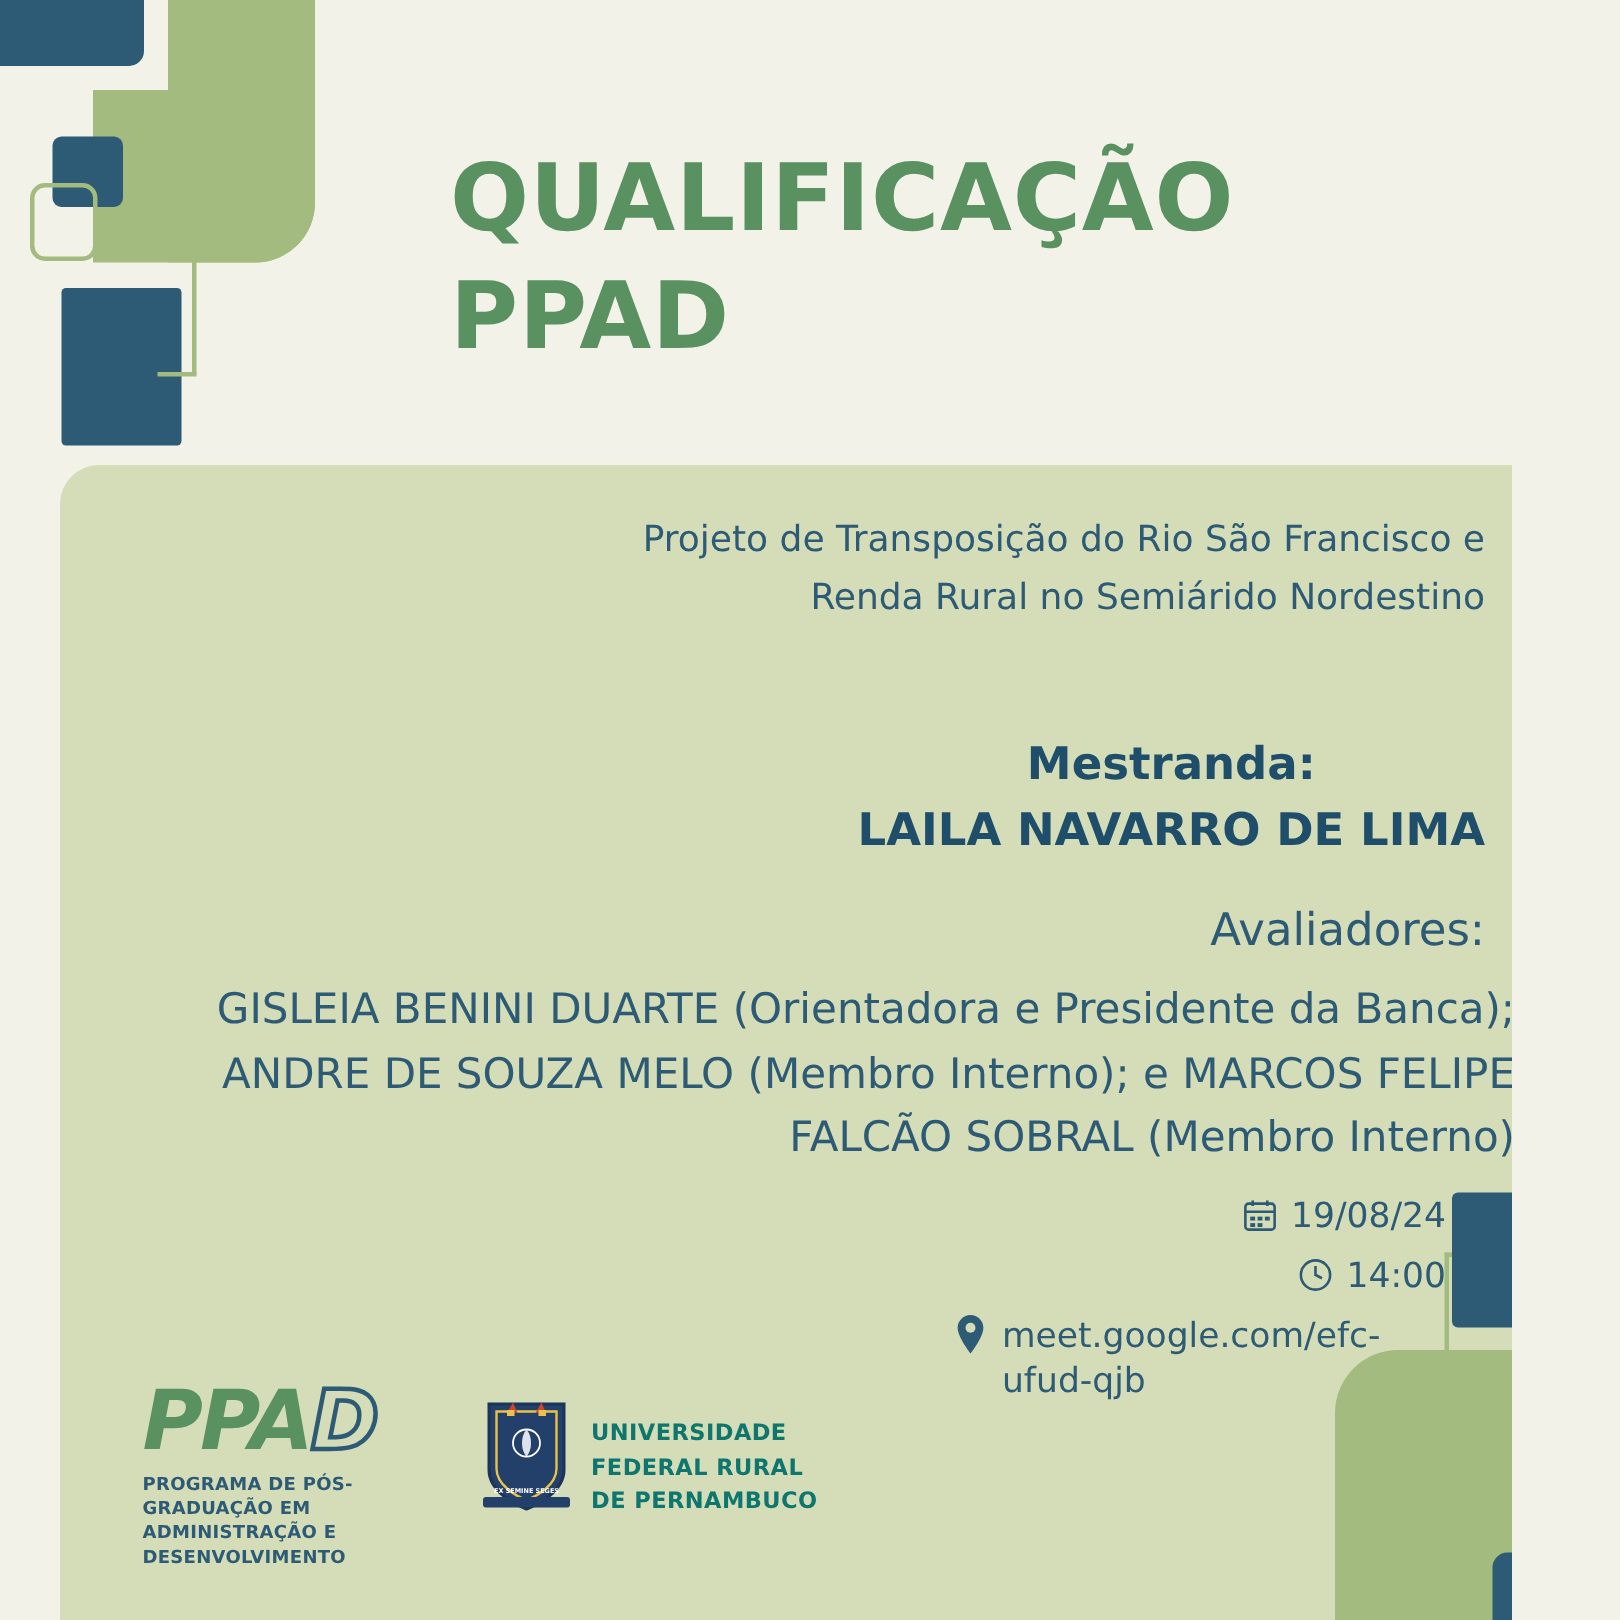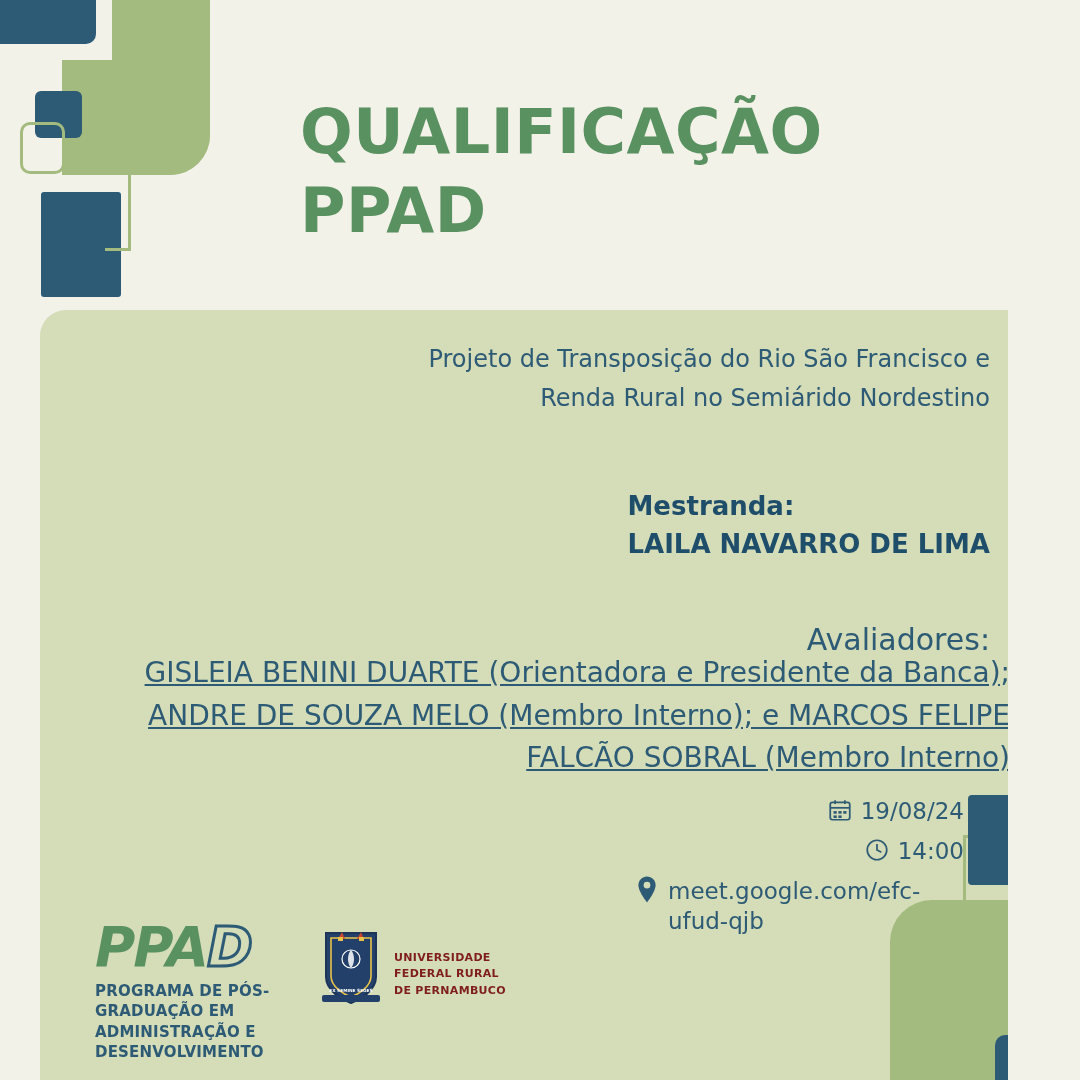--- a/index.html
+++ b/index.html
@@ -114,44 +114,43 @@
     text-align: right;
     font-size: 24px;
     line-height: 1.62;
     color: #2d5b75;
     font-family: "DejaVu Sans", sans-serif;
   }
 
   .mestranda-block {
     position: absolute;
     right: 50px; top: 178px;
-    text-align: left;
+    text-align: center;
     color: #1f4e6b;
     font-weight: bold;
-    font-size: 26px;
+    font-size: 30px;
     line-height: 1.45;
   }
 
   .avaliadores-label {
     position: absolute;
-    right: 50px; top: 312px;
+    right: 50px; top: 293px;
     text-align: right;
     color: #2d5b75;
     font-size: 30px;
   }
 
   .avaliadores-list {
     position: absolute;
     left: 40px; top: 342px;
     width: 930px;
     text-align: right;
     color: #2d5b75;
     font-size: 28px;
     line-height: 1.52;
-    text-decoration: underline;
   }
 
   
   .info {
     position: absolute;
     left: 594px; top: 485px;
     width: 330px;
   }
   .info-row {
     display: flex;
@@ -187,42 +186,42 @@
     line-height: 1;
     color: #5a9160;
     -webkit-text-stroke: 0px;
   }
   .ppad-word .d-out {
     color: transparent;
     -webkit-text-stroke: 3px #2d5b75;
   }
   .ppad-sub {
     margin-top: 6px;
-    font-size: 15px;
+    font-size: 12px;
     font-weight: bold;
     color: #2d5b75;
     line-height: 1.35;
     letter-spacing: 0.2px;
   }
 
   .ufrpe-logo {
     position: absolute;
     left: 320px; top: 925px;
     display: flex;
     align-items: center;
   }
   .crest {
     width: 62px; height: 80px;
     position: relative;
   }
   .ufrpe-text {
     margin-left: 12px;
-    font-size: 11px;
-    font-weight: bold;
-    color: #7f1d1d;
+    font-size: 15px;
+    font-weight: bold;
+    color: #0f766e;
     line-height: 1.5;
     letter-spacing: 0.3px;
     margin-top: 19px;
   }
 
   
   .deco-br-green {
     position: absolute;
     left: 890px; top: 900px;
     width: 175px; height: 190px;

